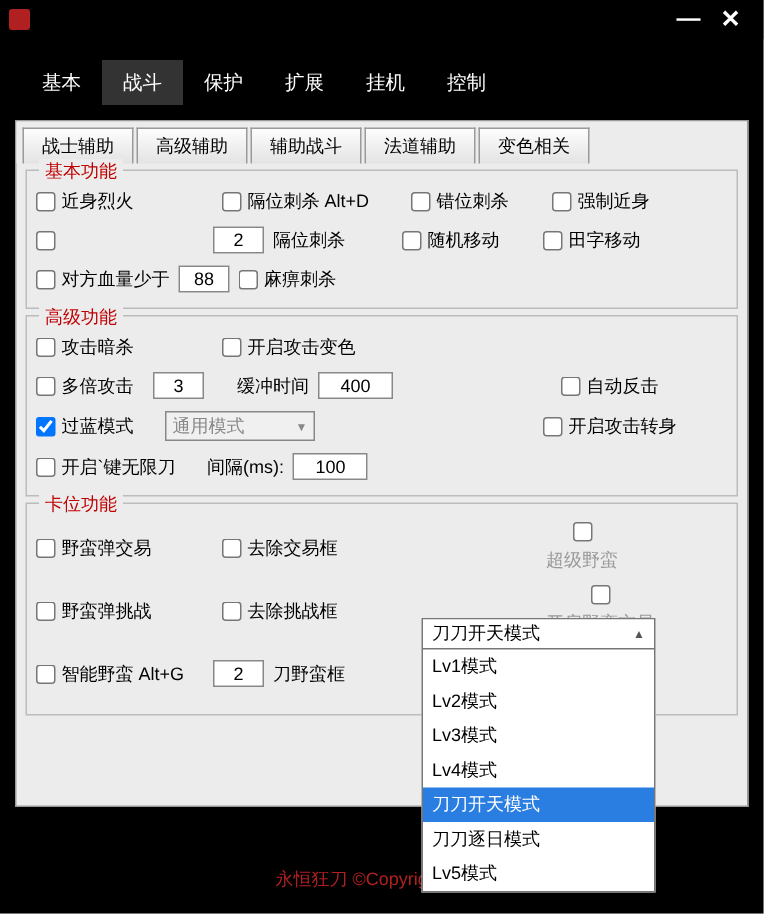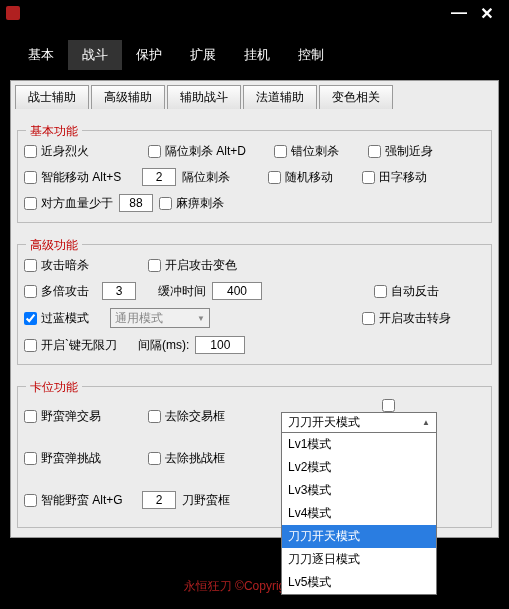--- a/index.html
+++ b/index.html
@@ -70,21 +70,21 @@
   }
   .tab {
     border: 1px solid #9a9a9a;
     background: linear-gradient(#fdfdfd,#e3e3e3);
     padding: 3px 12px;
     font-size: 12px;
     cursor: pointer;
     border-bottom: none;
   }
   .groupbox {
-    margin: 21px 6px;
+    margin: 4px 6px;
     border: 1px solid #bcbcbc;
     position: relative;
     padding: 8px 20px 6px 6px;
   }
   .groupbox .legend {
     position: absolute;
     top: -8px;
     left: 8px;
     background: #ececec;
     padding: 0 4px;
@@ -220,21 +220,20 @@
           <span>错位刺杀</span>
         </span>
       <span class="cb col4">
           <input type="checkbox" style="">
           <span>强制近身</span>
         </span>
     </div>
     <div class="row">
       <span class="cb" style="width:112px">
           <input type="checkbox" style="">
-          <span>智能移动 Alt+S</span>
         </span>
       <input class="txt" value="2" style="">
       <span class="sp" style="width:80px">隔位刺杀</span>
       <span class="cb col3">
           <input type="checkbox" style="">
           <span>随机移动</span>
         </span>
       <span class="cb col4">
           <input type="checkbox" style="">
           <span>田字移动</span>

